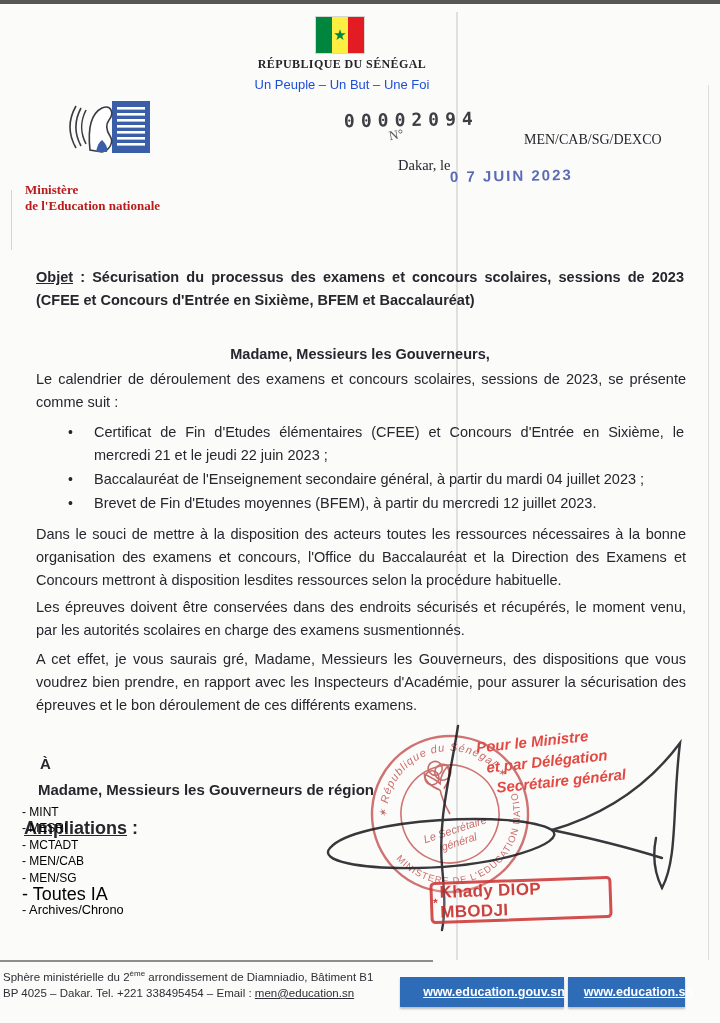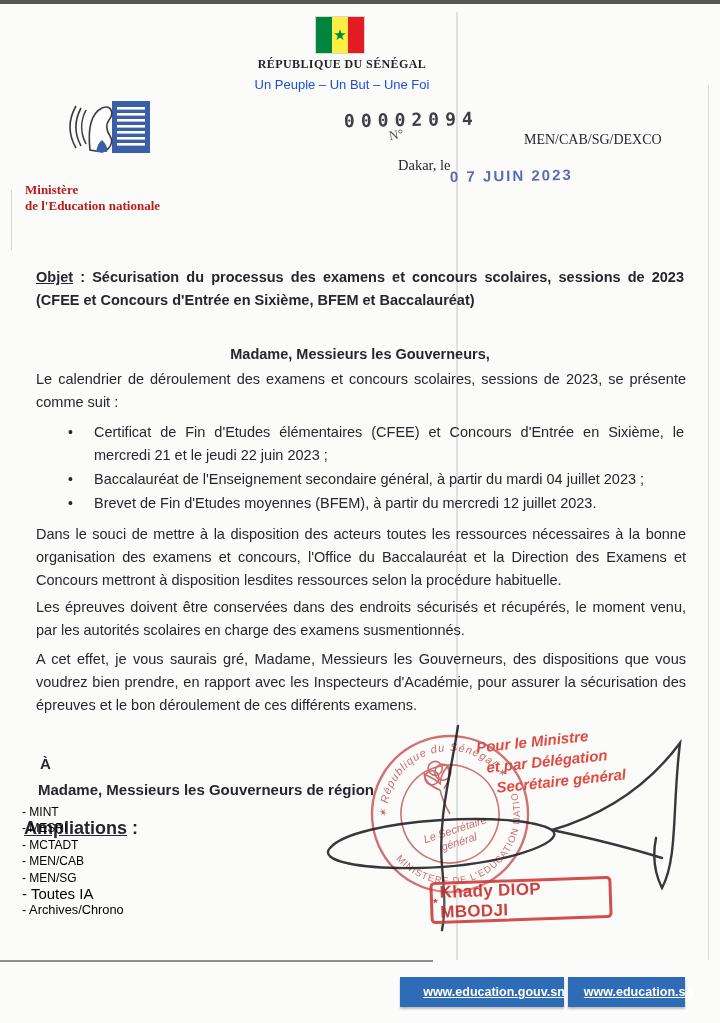--- a/index.html
+++ b/index.html
@@ -218,25 +218,29 @@
   <div class="to-label">À</div>
   <div class="to-line">Madame, Messieurs les Gouverneurs de région</div>
 
   <div class="ampliations-label"><span class="u">Ampliations</span><span> :</span></div>
   <div class="amp-list">
     <div>- MINT</div>
     <div>- MESRI</div>
     <div>- MCTADT</div>
     <div>- MEN/CAB</div>
     <div>- MEN/SG</div>
-    <div style="font-size:15px">- Toutes IA</div>
+    <div style="font-size:18px">- Toutes IA</div>
     <div style="font-size:12.8px">- Archives/Chrono</div>
   </div>
 
   <div class="footer-line"></div>
+  <div class="footer-address">
+    <div><span>Sphère ministérielle du 2</span><sup>ème</sup><span> arrondissement de Diamniadio, Bâtiment B1</span></div>
+    <div><span>BP 4025 – Dakar. Tel. +221 338495454 – Email : </span><span class="email-link">men@education.sn</span></div>
+  </div>
   <div class="site-box site1">
       <span>www.education.gouv.sn</span>
     </div>
   <div class="site-box site2">
       <span>www.education.sn</span>
     </div>
 
 </div>
 
 </body></html>

